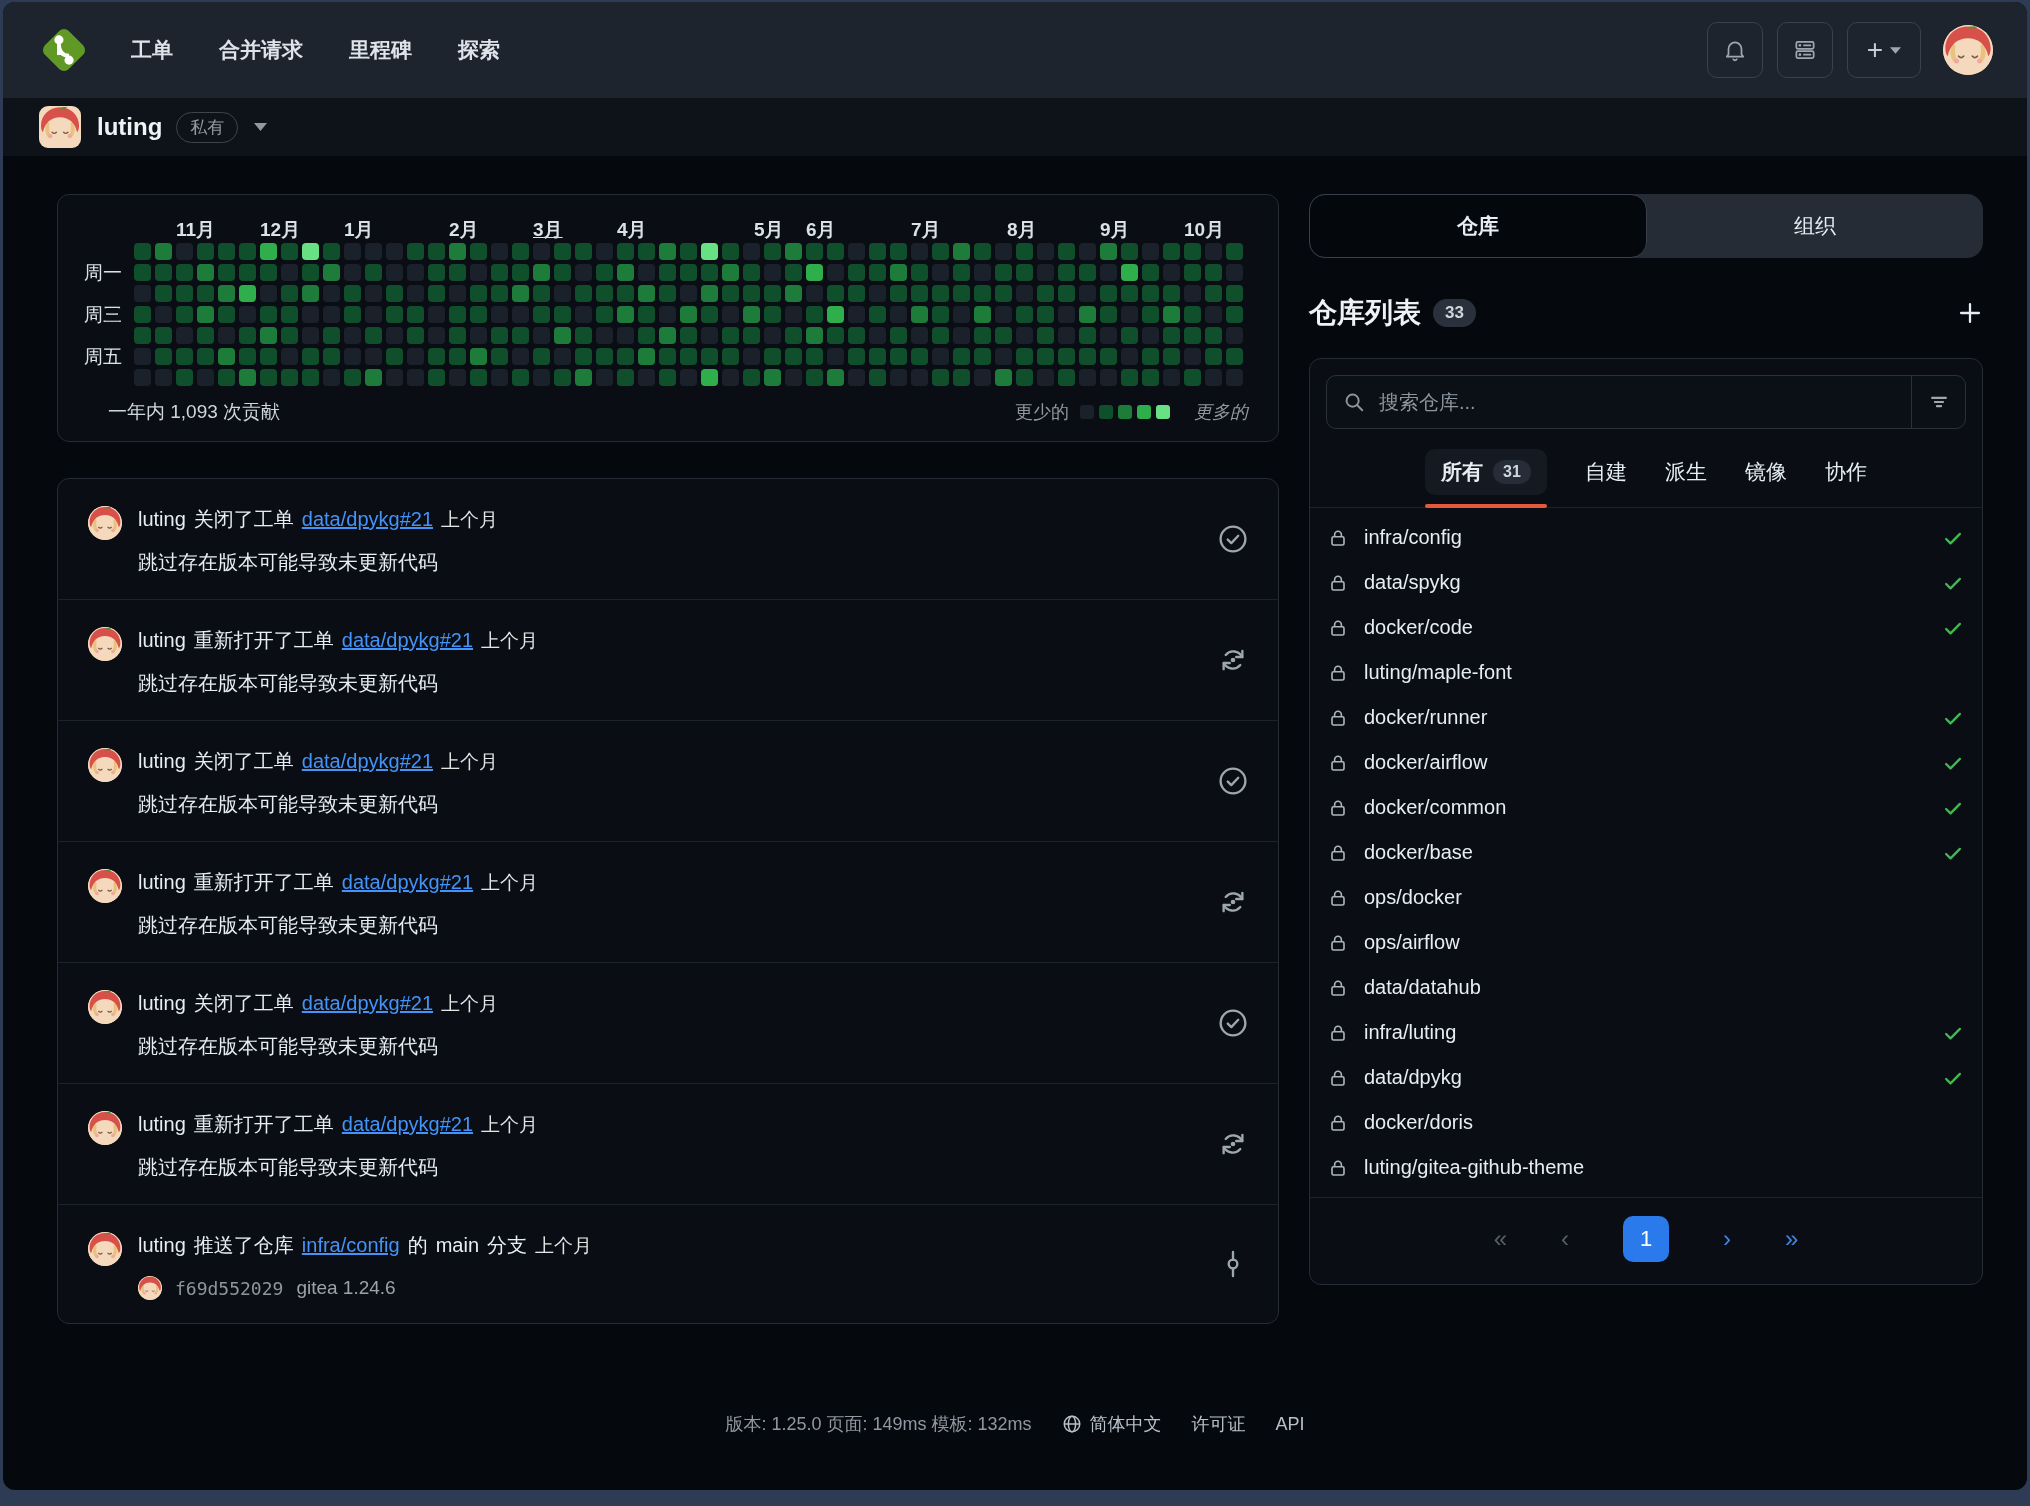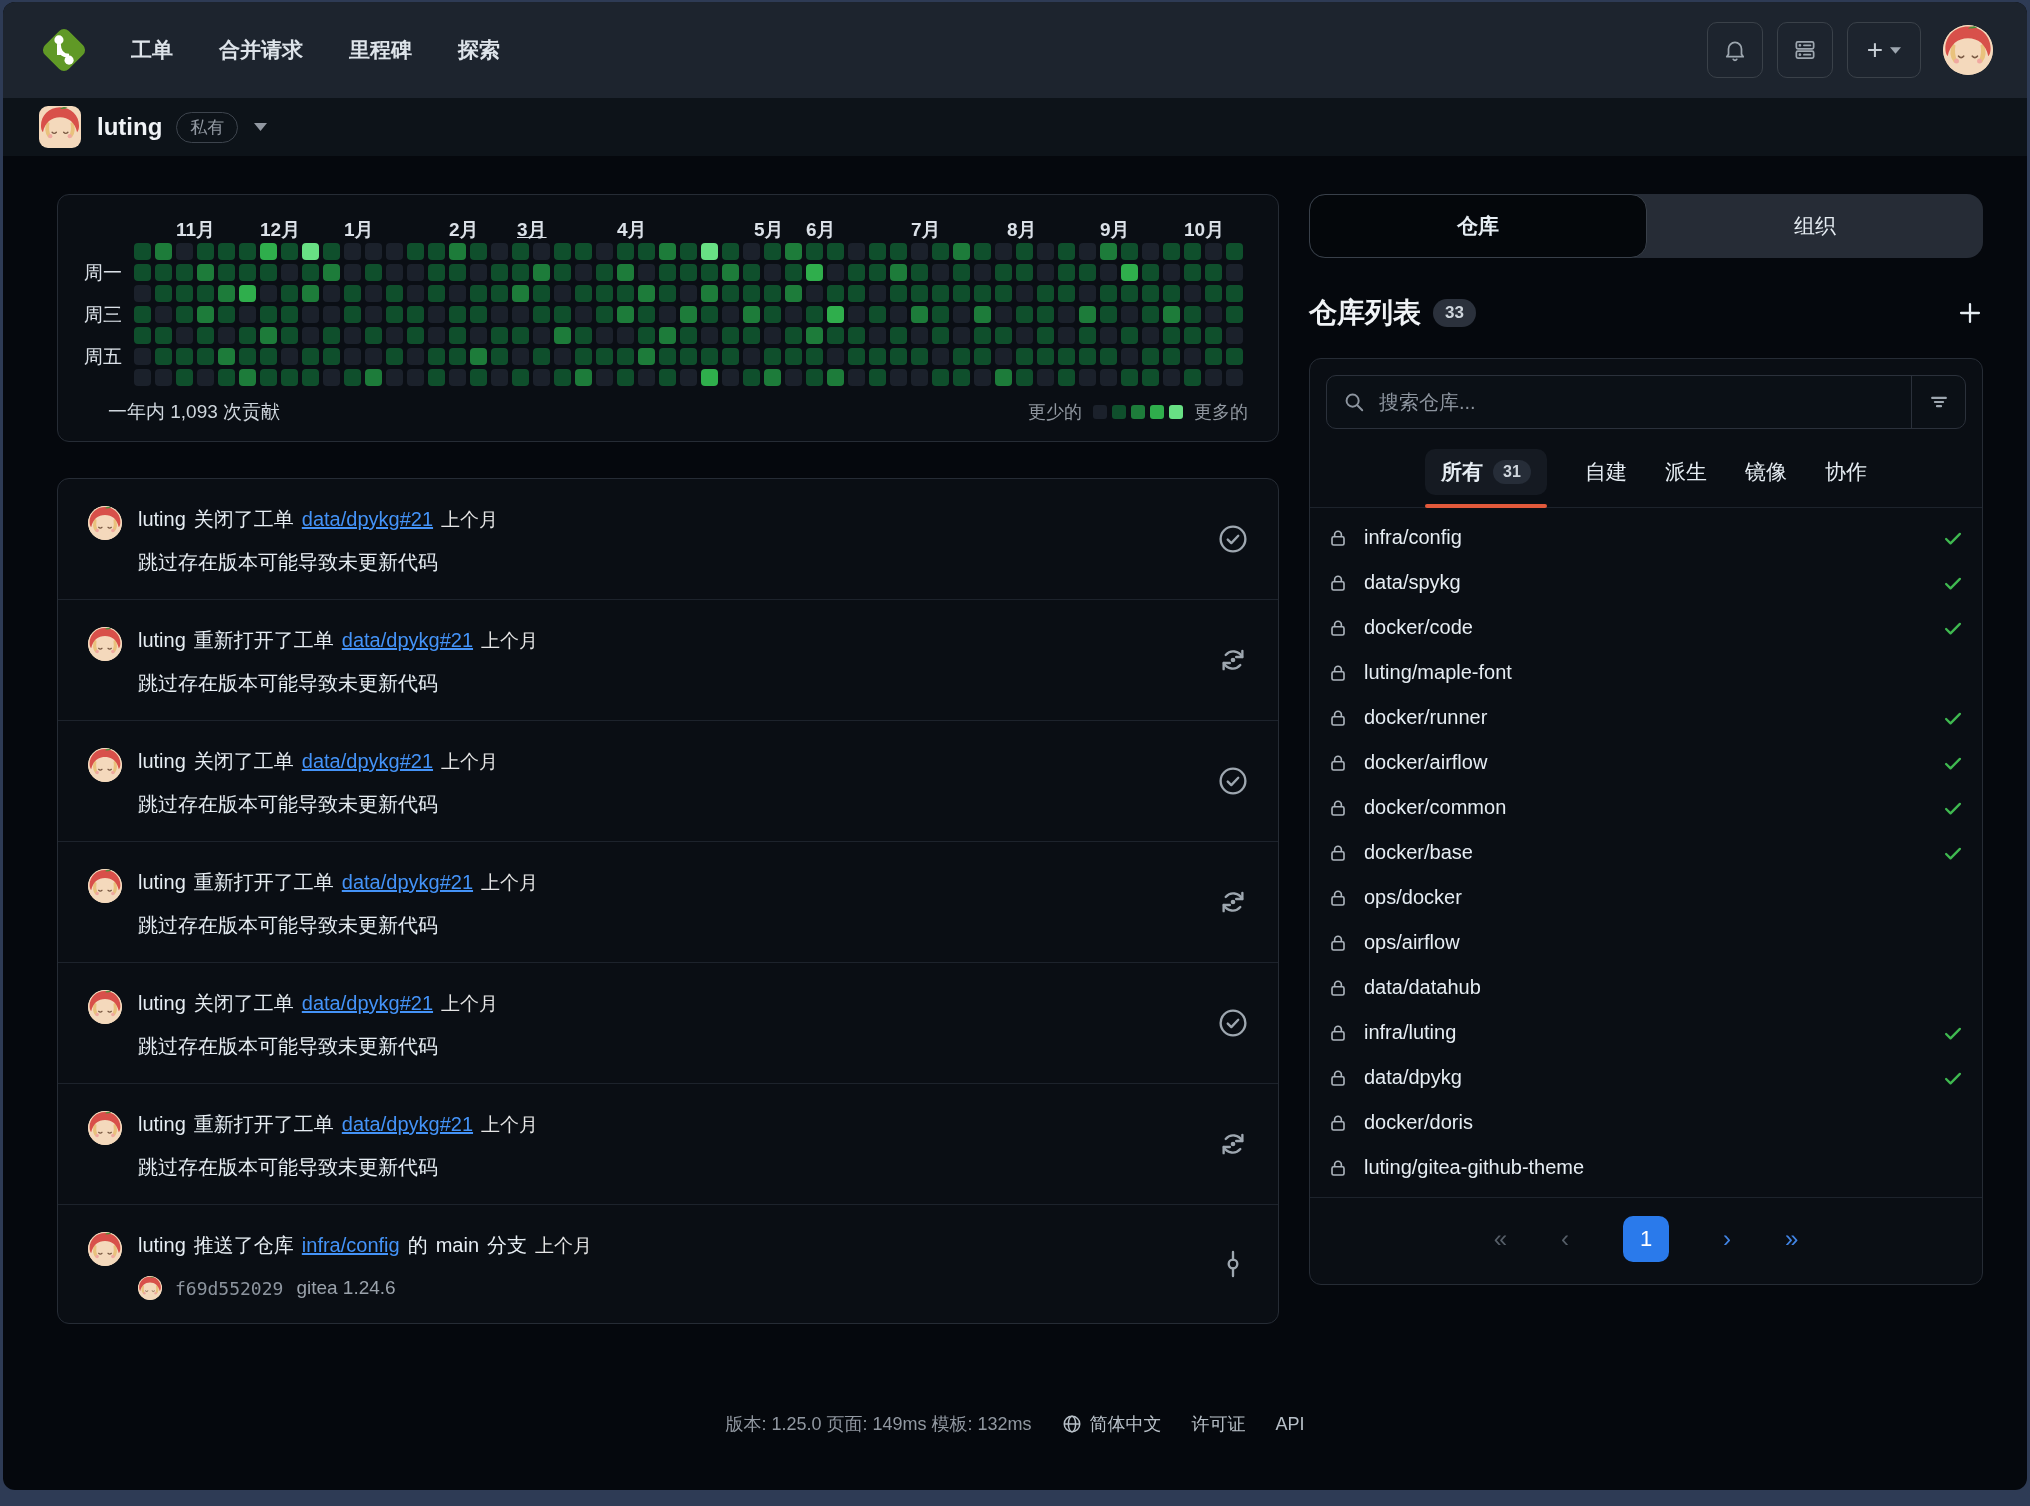--- a/index.html
+++ b/index.html
@@ -79,21 +79,21 @@
   .hm-grid {
     display:grid; grid-auto-flow:column;
     grid-template-rows:repeat(7,17px); grid-auto-columns:17px; gap:4px;
   }
   .hm-cell { width:17px; height:17px; border-radius:4px; }
   .hm-footer { display:flex; align-items:center; margin-top:13px; padding-left:24px; }
   .hm-total { font-size:19px; color:#cfd6dd; }
   .hm-legend { margin-left:auto; display:flex; align-items:center; gap:5px; }
   .hm-legend-label { font-size:18px; color:#9198a1; }
   .hm-legend-label.less { margin-right:6px; }
-  .hm-legend-label.more { margin-left:6px; }
+  .hm-legend-label.more { margin-left:19px;font-style:italic; }
   .hm-legend-sq { width:14px; height:14px; border-radius:3px; }
 
   
   .feed-card { margin-top:36px; overflow:hidden; }
   .feed-row { display:flex; padding:25px 30px 23px 30px; position:relative; }
   .feed-row + .feed-row { border-top:1px solid #1d232c; }
   .feed-avatar { width:34px; height:34px; flex:none; margin-top:2px; }
   .feed-main { margin-left:16px; flex:1; padding-right:90px; }
   .feed-title { font-size:20px; line-height:30px; color:#e6edf3; }
   .feed-title .actor { margin-right:8px; }
@@ -309,21 +309,21 @@
               <span class="hm-label" style="top: 21px;">周一</span>
               <span class="hm-label" style="top: 63px;">周三</span>
               <span class="hm-label" style="top: 105px;">周五</span>
             </div>
           <div class="hm-right">
             <div class="hm-months" id="hm-months">
                 <span class="hm-month" style="left: 42px;">11月</span>
                 <span class="hm-month" style="left: 126px;">12月</span>
                 <span class="hm-month" style="left: 210px;">1月</span>
                 <span class="hm-month" style="left: 315px;">2月</span>
-                <span class="hm-month" style="left: 383px; text-decoration: underline;">3月</span>
+                <span class="hm-month" style="left: 399px; text-decoration: underline;">3月</span>
                 <span class="hm-month" style="left: 483px;">4月</span>
                 <span class="hm-month" style="left: 620px;">5月</span>
                 <span class="hm-month" style="left: 672px;">6月</span>
                 <span class="hm-month" style="left: 777px;">7月</span>
                 <span class="hm-month" style="left: 861px; margin-left: 12px;">8月</span>
                 <span class="hm-month" style="left: 966px;">9月</span>
                 <span class="hm-month" style="left: 1050px;">10月</span>
               </div>
             <div class="hm-grid" id="hm-grid">
                 <div class="hm-cell" style="background: rgb(15, 79, 44);"></div>

